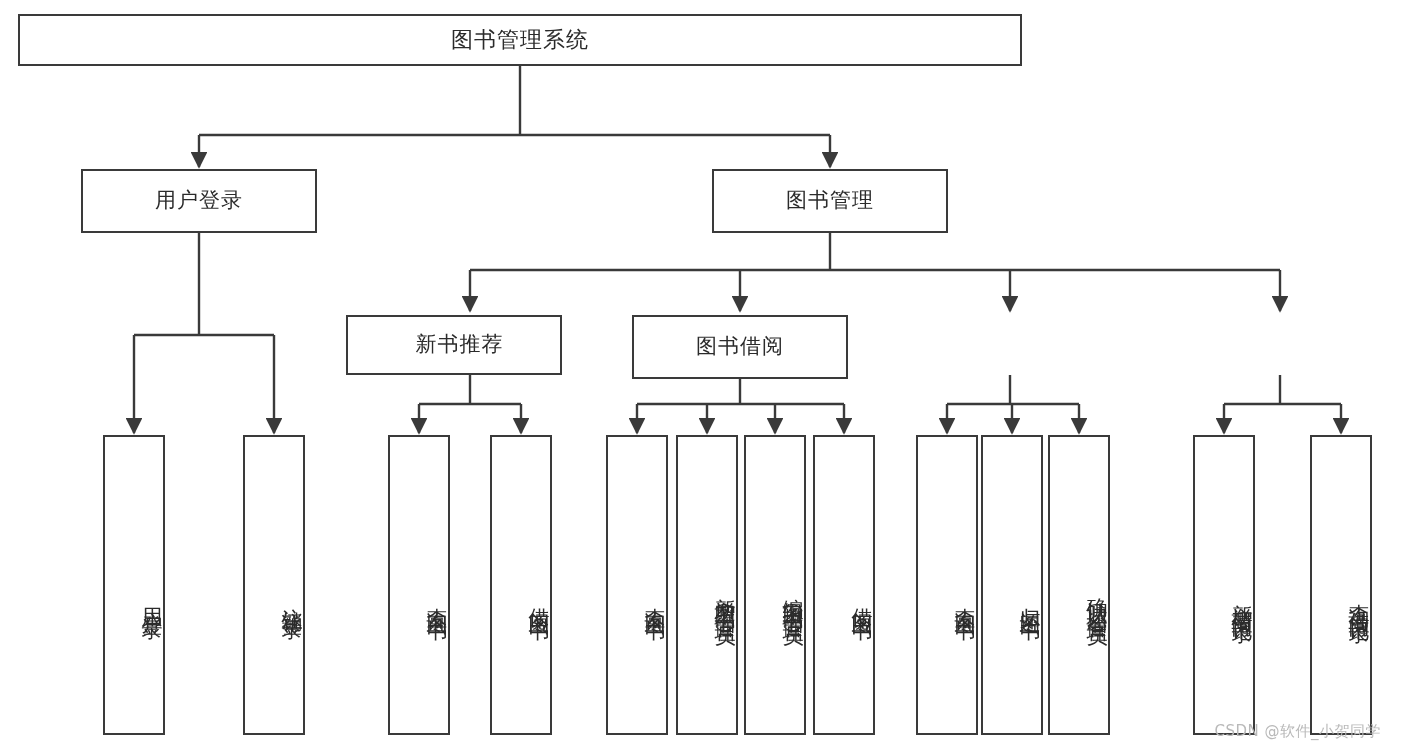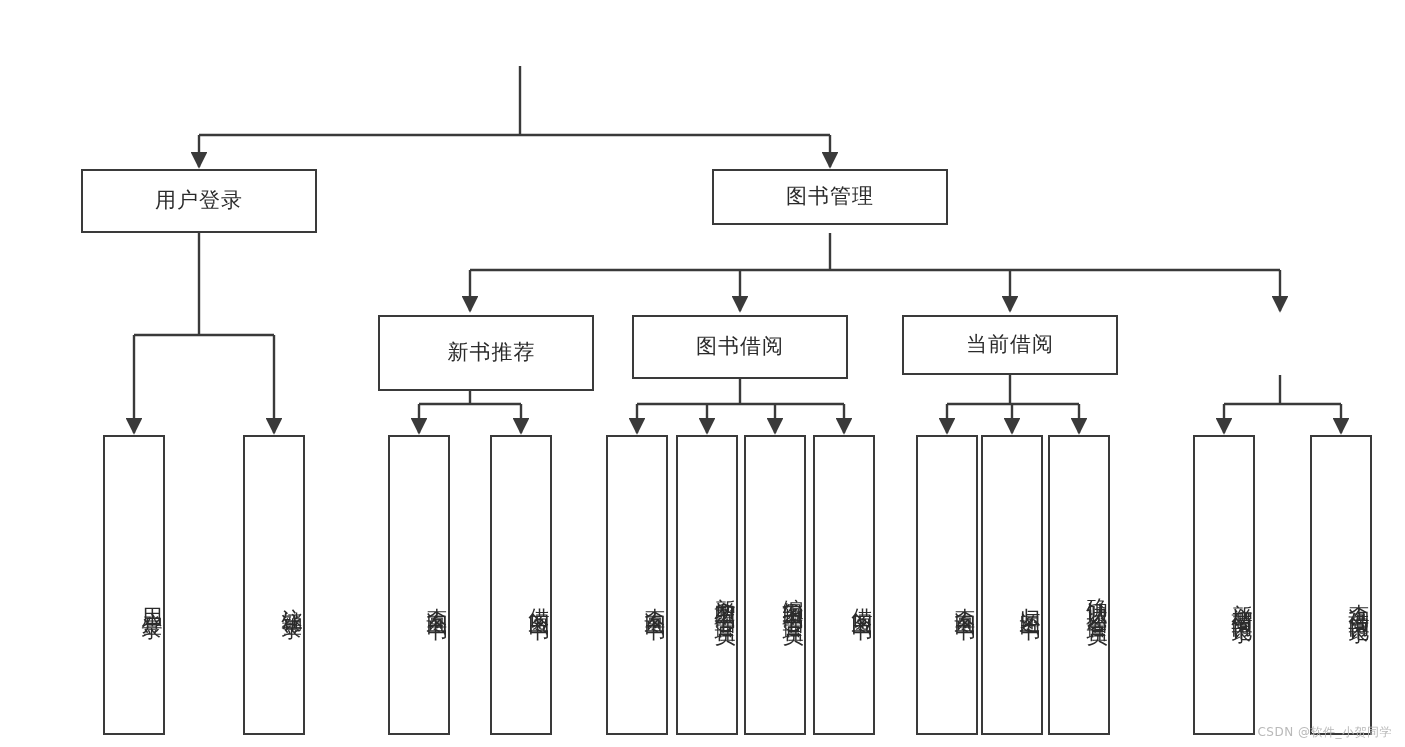--- a/index.html
+++ b/index.html
@@ -42,22 +42,22 @@
     letter-spacing:4px;
     line-height:1.05;
     padding-top:28px;
     align-items:flex-start;
     justify-content:center;
   }
 
   
   #watermark{
     position:absolute;
-    right:13px;bottom:6px;
-    font-size:12px;
+    right:24px;bottom:6px;
+    font-size:15px;
     color:#b9b9b9;
     letter-spacing:0.5px;
     white-space:nowrap;
     font-family:"DejaVu Sans","Liberation Sans",sans-serif;
   }
 </style>
 </head>
 <body>
 
 <div id="canvas">
@@ -105,27 +105,27 @@
       <path d="M 1012 404 L 1012 433" marker-end="url(#arw)"></path>
       <path d="M 1079 404 L 1079 433" marker-end="url(#arw)"></path>
 
       <path d="M 1280 375 L 1280 404"></path>
       <path d="M 1224 404 L 1341 404"></path>
       <path d="M 1224 404 L 1224 433" marker-end="url(#arw)"></path>
       <path d="M 1341 404 L 1341 433" marker-end="url(#arw)"></path>
     </g>
   </svg>
 
+  <div class="node h root" style="left:18px;top:14px;width:1004px;height:52px;">图书管理系统</div>
 
   <div class="node h" style="left:81px;top:169px;width:236px;height:64px;">用户登录</div>
-  <div class="node h" style="left:712px;top:169px;width:236px;height:56px;">图书管理</div>
+  <div class="node h" style="left:712px;top:169px;width:236px;height:64px;">图书管理</div>
 
-  <div class="node h" style="left:378px;top:315px;width:216px;height:76px;padding-left:11px;">新书推荐</div>
+  <div class="node h" style="left:346px;top:315px;width:216px;height:60px;padding-left:11px;">新书推荐</div>
   <div class="node h" style="left:632px;top:315px;width:216px;height:64px;">图书借阅</div>
-  <div class="node h" style="left:902px;top:315px;width:216px;height:60px;">当前借阅</div>
 
   <div class="node v" style="left:103px;top:435px;width:62px;height:300px;">用户登录</div>
   <div class="node v" style="left:243px;top:435px;width:62px;height:300px;">注销登录</div>
 
   <div class="node v" style="left:388px;top:435px;width:62px;height:300px;">查询图书</div>
   <div class="node v" style="left:490px;top:435px;width:62px;height:300px;">借阅图书</div>
 
   <div class="node v" style="left:606px;top:435px;width:62px;height:300px;">查询图书</div>
   <div class="node v" style="left:676px;top:435px;width:62px;height:300px;">新增图书（管理员）</div>
   <div class="node v" style="left:744px;top:435px;width:62px;height:300px;">编辑图书（管理员）</div>

